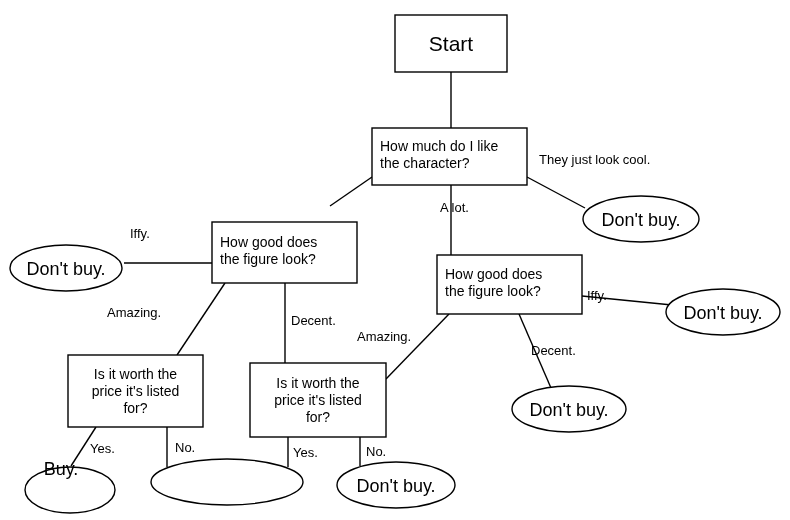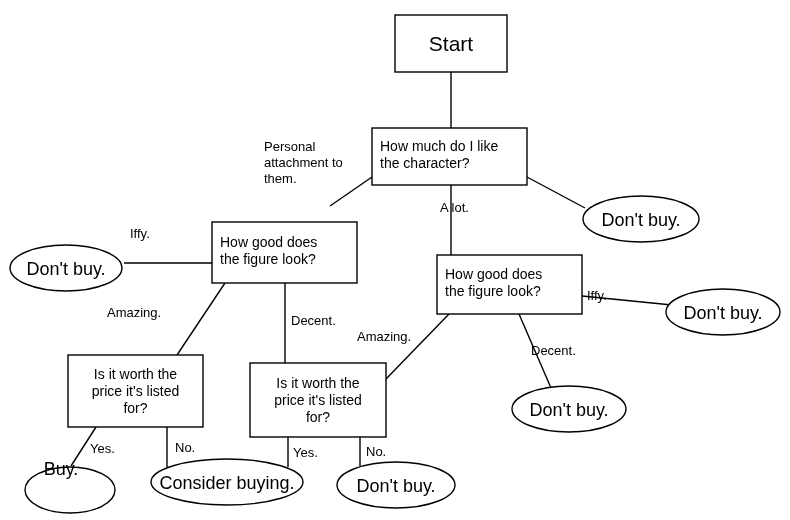--- a/index.html
+++ b/index.html
@@ -116,28 +116,25 @@
   <div class="node-label t-oval" style="left:583px; top:210px; width:116px;">Don't buy.</div>
 
   <div class="node-label t-oval" style="left:10px; top:259px; width:112px;">Don't buy.</div>
 
   <div class="node-label t-oval" style="left:666px; top:303px; width:114px;">Don't buy.</div>
 
   <div class="node-label t-oval" style="left:512px; top:400px; width:114px;">Don't buy.</div>
 
   <div class="node-label t-oval" style="left:25px; top:459px; width:72px;">Buy.</div>
 
-  <div class="node-label t-oval" style="left:151px; top:473px; width:152px;">Consider buying.</div>
 
   <div class="node-label t-oval" style="left:337px; top:476px; width:118px;">Don't buy.</div>
 
-  <div class="edge-label t-edge" style="left:264px; top:139px;">Personal
-attachment to
-them.</div>
 
+  <div class="edge-label t-edge" style="left:539px; top:152px;">They just look cool.</div>
 
   <div class="edge-label t-edge" style="left:440px; top:200px;">A lot.</div>
 
   <div class="edge-label t-edge" style="left:130px; top:226px;">Iffy.</div>
 
   <div class="edge-label t-edge" style="left:587px; top:288px;">Iffy.</div>
 
   <div class="edge-label t-edge" style="left:107px; top:305px;">Amazing.</div>
 
   <div class="edge-label t-edge" style="left:291px; top:313px;">Decent.</div>

